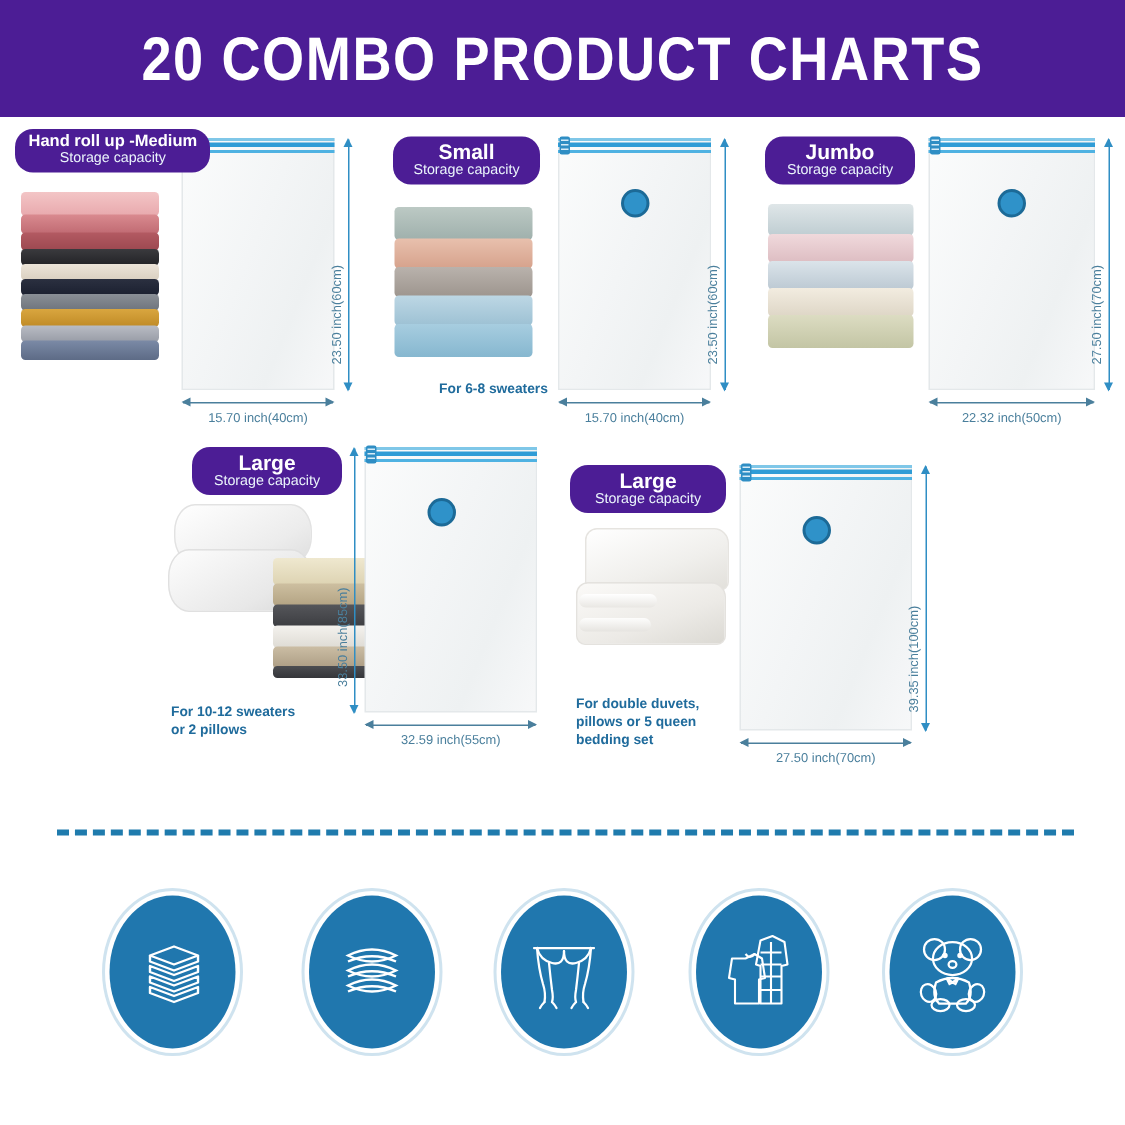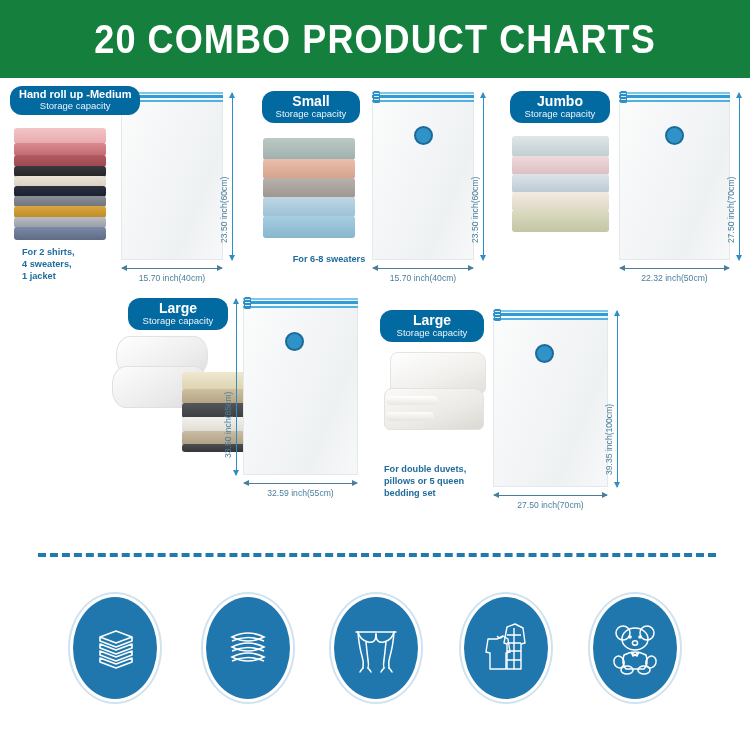--- a/index.html
+++ b/index.html
@@ -7,41 +7,41 @@
     width: 750px; height: 750px;
     background: #ffffff;
     font-family: "Liberation Sans", sans-serif;
     overflow: hidden;
     position: relative;
   }
 
   
   .banner {
     width: 750px; height: 78px;
-    background: #15803d;
+    background: #4c1d95;
     display: flex; align-items: center; justify-content: center;
   }
   .banner-title {
     color: #ffffff;
     font-size: 41px;
     font-weight: bold;
     letter-spacing: 1.2px;
     transform: scaleX(0.88);
     white-space: nowrap;
     font-family: "Liberation Sans", sans-serif;
   }
 
   
   .panels { position: relative; width: 750px; height: 450px; }
   .panel { position: absolute; }
 
   
   .badge {
     position: absolute;
-    background: #0369a1;
+    background: #4c1d95;
     border-radius: 12px;
     padding: 3px 9px 4px 9px;
     text-align: center;
     line-height: 1.05;
     z-index: 5;
   }
   .badge-title {
     display: block; color: #ffffff; font-weight: bold; font-size: 11px;
     white-space: nowrap;
   }
@@ -167,23 +167,20 @@
       <div class="layer" style="top:27px; height:12px; background:linear-gradient(#b35a62,#9c4850);"></div>
       <div class="layer" style="top:38px; height:11px; background:linear-gradient(#3a3a3e,#232326);"></div>
       <div class="layer" style="top:48px; height:11px; background:linear-gradient(#ece4d8,#d9cfc0);"></div>
       <div class="layer" style="top:58px; height:11px; background:linear-gradient(#2b3040,#1b2030);"></div>
       <div class="layer" style="top:68px; height:11px; background:linear-gradient(#8a8f96,#6e747c);"></div>
       <div class="layer" style="top:78px; height:12px; background:linear-gradient(#d9a63f,#bf8a26);"></div>
       <div class="layer" style="top:89px; height:11px; background:linear-gradient(#b9bcc4,#989ca6);"></div>
       <div class="layer" style="top:99px; height:13px; background:linear-gradient(#7b8aa6,#5d6b86);"></div>
     </div>
 
-    <div class="caption" style="left:22px; top:168px; width:120px;">For 2 shirts,
-4 sweaters,
-1 jacket</div>
 
     <div class="bag" style="left:121px; top:14px; width:102px; height:168px;">
       <div class="bag-body"></div>
       <div class="bag-zip">
         <div class="zl a"></div>
         <div class="zl b"></div>
         <div class="zl c"></div>
         <div class="zip-slider"></div>
       </div>
     </div>
@@ -278,20 +275,22 @@
 
     <div class="stack" style="left:72px; top:84px; width:82px; height:80px;">
       <div class="layer" style="top:0px;  height:18px; background:linear-gradient(#efe8cf,#ddd3b2);"></div>
       <div class="layer" style="top:17px; height:15px; background:linear-gradient(#cdbfa0,#b3a383);"></div>
       <div class="layer" style="top:31px; height:15px; background:linear-gradient(#55565a,#3c3d41);"></div>
       <div class="layer" style="top:45px; height:15px; background:linear-gradient(#f4f2ee,#dedbd4);"></div>
       <div class="layer" style="top:59px; height:15px; background:linear-gradient(#cbbda4,#ab9c83);"></div>
       <div class="layer" style="top:72px; height:8px;  background:linear-gradient(#4c4d51,#35363a);"></div>
     </div>
 
+    <div class="caption" style="left:4px; top:180px; width:150px;">For  10-12 sweaters
+or 2 pillows</div>
 
     <div class="bag" style="left:133px; top:10px; width:115px; height:177px;">
       <div class="bag-body"></div>
       <div class="bag-zip">
         <div class="zl a"></div>
         <div class="zl b"></div>
         <div class="zl c"></div>
         <div class="zip-slider"></div>
       </div>
       <div class="valve" style="left:42px; top:34px; width:19px; height:19px;"></div>

